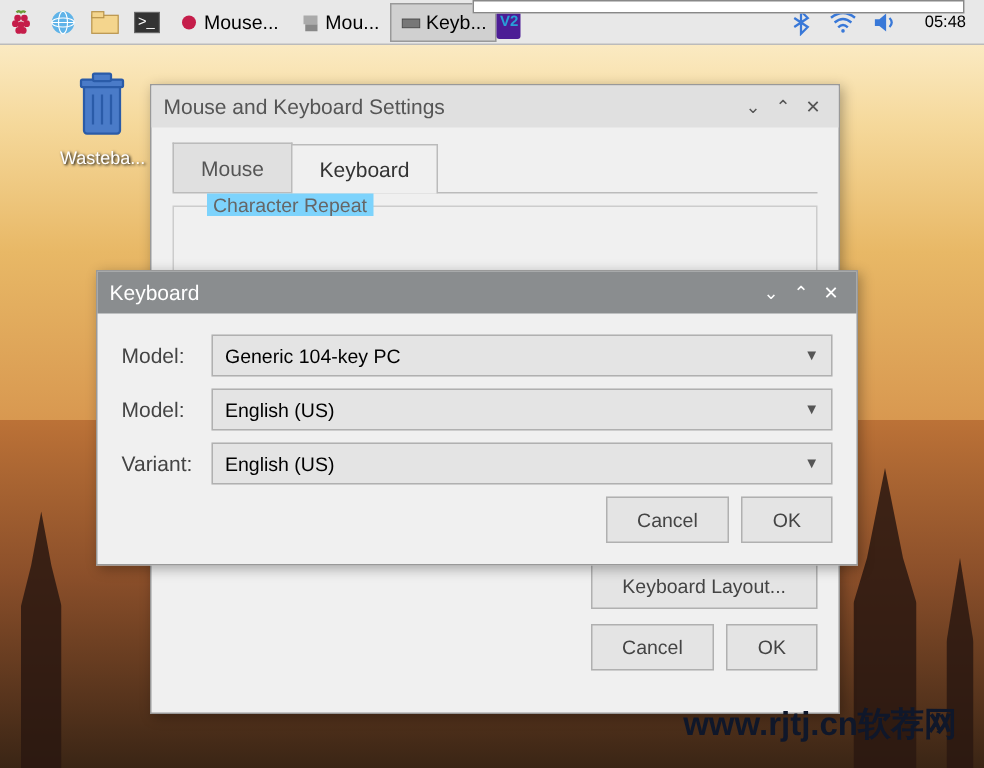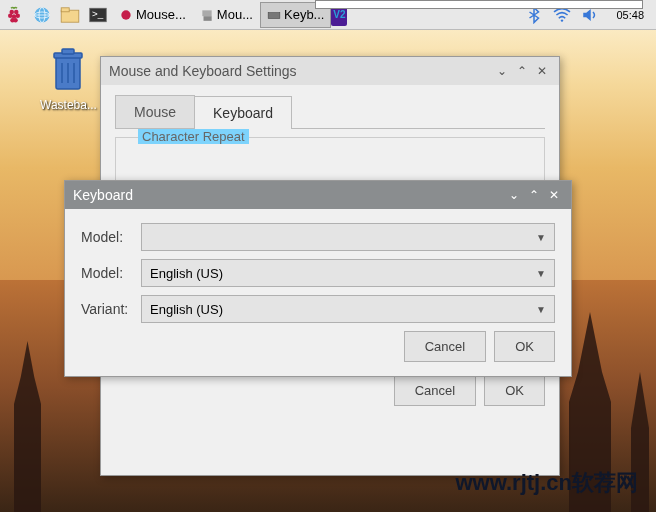--- a/index.html
+++ b/index.html
@@ -153,38 +153,42 @@
     <span class="winbtn">✕</span>
   </div>
   <div class="body">
     <div class="tabs">
       <div class="tab">Mouse</div>
       <div class="tab active">Keyboard</div>
     </div>
     <div class="fieldset">
       <span class="legend">Character Repeat</span>
     </div>
+    <div class="kblayout-row">
+      <button class="btn">Keyboard Layout...</button>
+    </div>
     <div class="btn-row">
       <button class="btn">Cancel</button>
       <button class="btn">OK</button>
     </div>
   </div>
 </div>
 
 <div class="window win-sub">
   <div class="titlebar active">
     <span class="title">Keyboard</span>
     <span class="winbtn">⌄</span>
     <span class="winbtn">⌃</span>
     <span class="winbtn">✕</span>
   </div>
   <div class="body">
     <div class="form-row">
       <label>Model:</label>
       <div class="combo">
+        <span>Generic 104-key PC</span>
         <span class="arrow">▼</span>
       </div>
     </div>
     <div class="form-row">
       <label>Model:</label>
       <div class="combo">
         <span>English (US)</span>
         <span class="arrow">▼</span>
       </div>
     </div>

